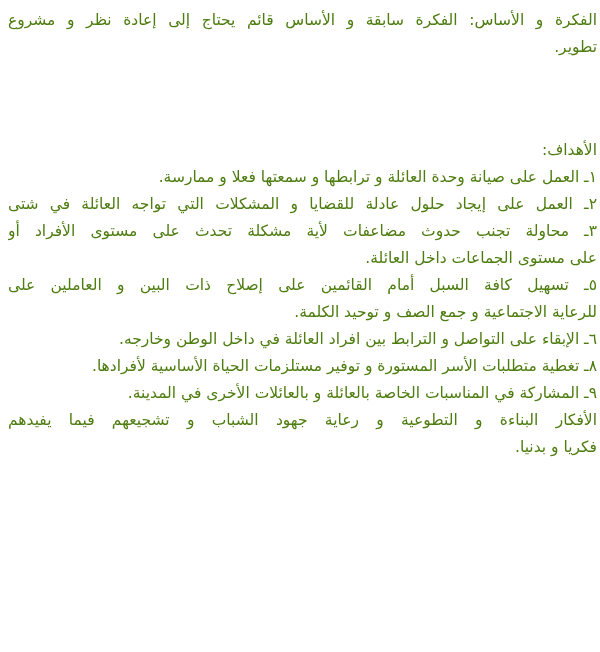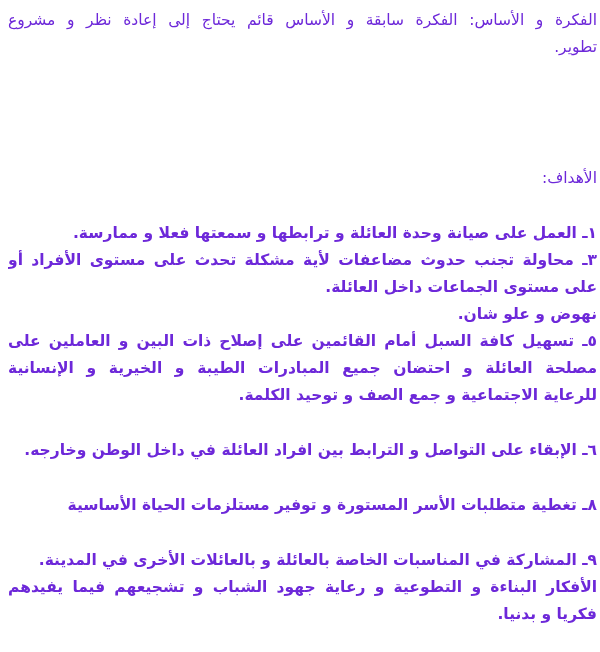--- a/index.html
+++ b/index.html
@@ -10,67 +10,66 @@
   }
   .page {
     box-sizing: border-box;
     width: 600px; height: 652px;
     padding: 7px 3px 0 8px;
     direction: rtl;
     unicode-bidi: embed;
     font-family: "DejaVu Sans", sans-serif;
     font-size: 15.5px;
     line-height: 27px;
-    color: #6d28d9;
+    color: #4d7c0f;
     background: #ffffff;
   }
   .line {
     height: 27px;
     overflow: hidden;
   }
   .line.full {
     text-align: justify;
     -moz-text-align-last: justify;
     text-align-last: justify;
   }
   .line.center { text-align: right; }
-  .line.right  { text-align: right; margin-top: 28px; }
+  .line.right  { text-align: right; }
   .gap { height: 76px; }
-  .item { margin: 0; font-weight: bold; }
+  .item { margin: 0; }
 </style>
 </head>
 <body>
 
 <div class="page">
 
   <div class="intro">
       <div class="line full">الفكرة و الأساس: الفكرة سابقة و الأساس قائم يحتاج إلى إعادة نظر و مشروع</div>
       <div class="line center">تطوير.</div>
     </div>
 
   <div class="gap"></div>
 
   <div class="line right heading">الأهداف:</div>
 
   <div>
       <div class="item">
         <div class="line right">١ـ العمل على صيانة وحدة العائلة و ترابطها و سمعتها فعلا و ممارسة.</div>
       </div>
       <div class="item">
+        <div class="line full">٢ـ العمل على إيجاد حلول عادلة للقضايا و المشكلات التي تواجه العائلة في شتى</div>
       </div>
       <div class="item">
         <div class="line full">٣ـ محاولة تجنب حدوث مضاعفات لأية مشكلة تحدث على مستوى الأفراد أو</div>
         <div class="line center">على مستوى الجماعات داخل العائلة.</div>
       </div>
       <div class="item">
-        <div class="line center">نهوض و علو شان.</div>
       </div>
       <div class="item">
         <div class="line full">٥ـ تسهيل كافة السبل أمام القائمين على إصلاح ذات البين و العاملين على</div>
-        <div class="line full">مصلحة العائلة و احتضان جميع المبادرات الطيبة و الخيرية و الإنسانية</div>
         <div class="line center">للرعاية الاجتماعية و جمع الصف و توحيد الكلمة.</div>
       </div>
       <div class="item">
         <div class="line right">٦ـ الإبقاء على التواصل و الترابط بين افراد العائلة في داخل الوطن وخارجه.</div>
       </div>
       <div class="item">
         <div class="line right">٨ـ تغطية متطلبات الأسر المستورة و توفير مستلزمات الحياة الأساسية لأفرادها.</div>
       </div>
       <div class="item">
         <div class="line right">٩ـ المشاركة في المناسبات الخاصة بالعائلة و بالعائلات الأخرى في المدينة.</div>

